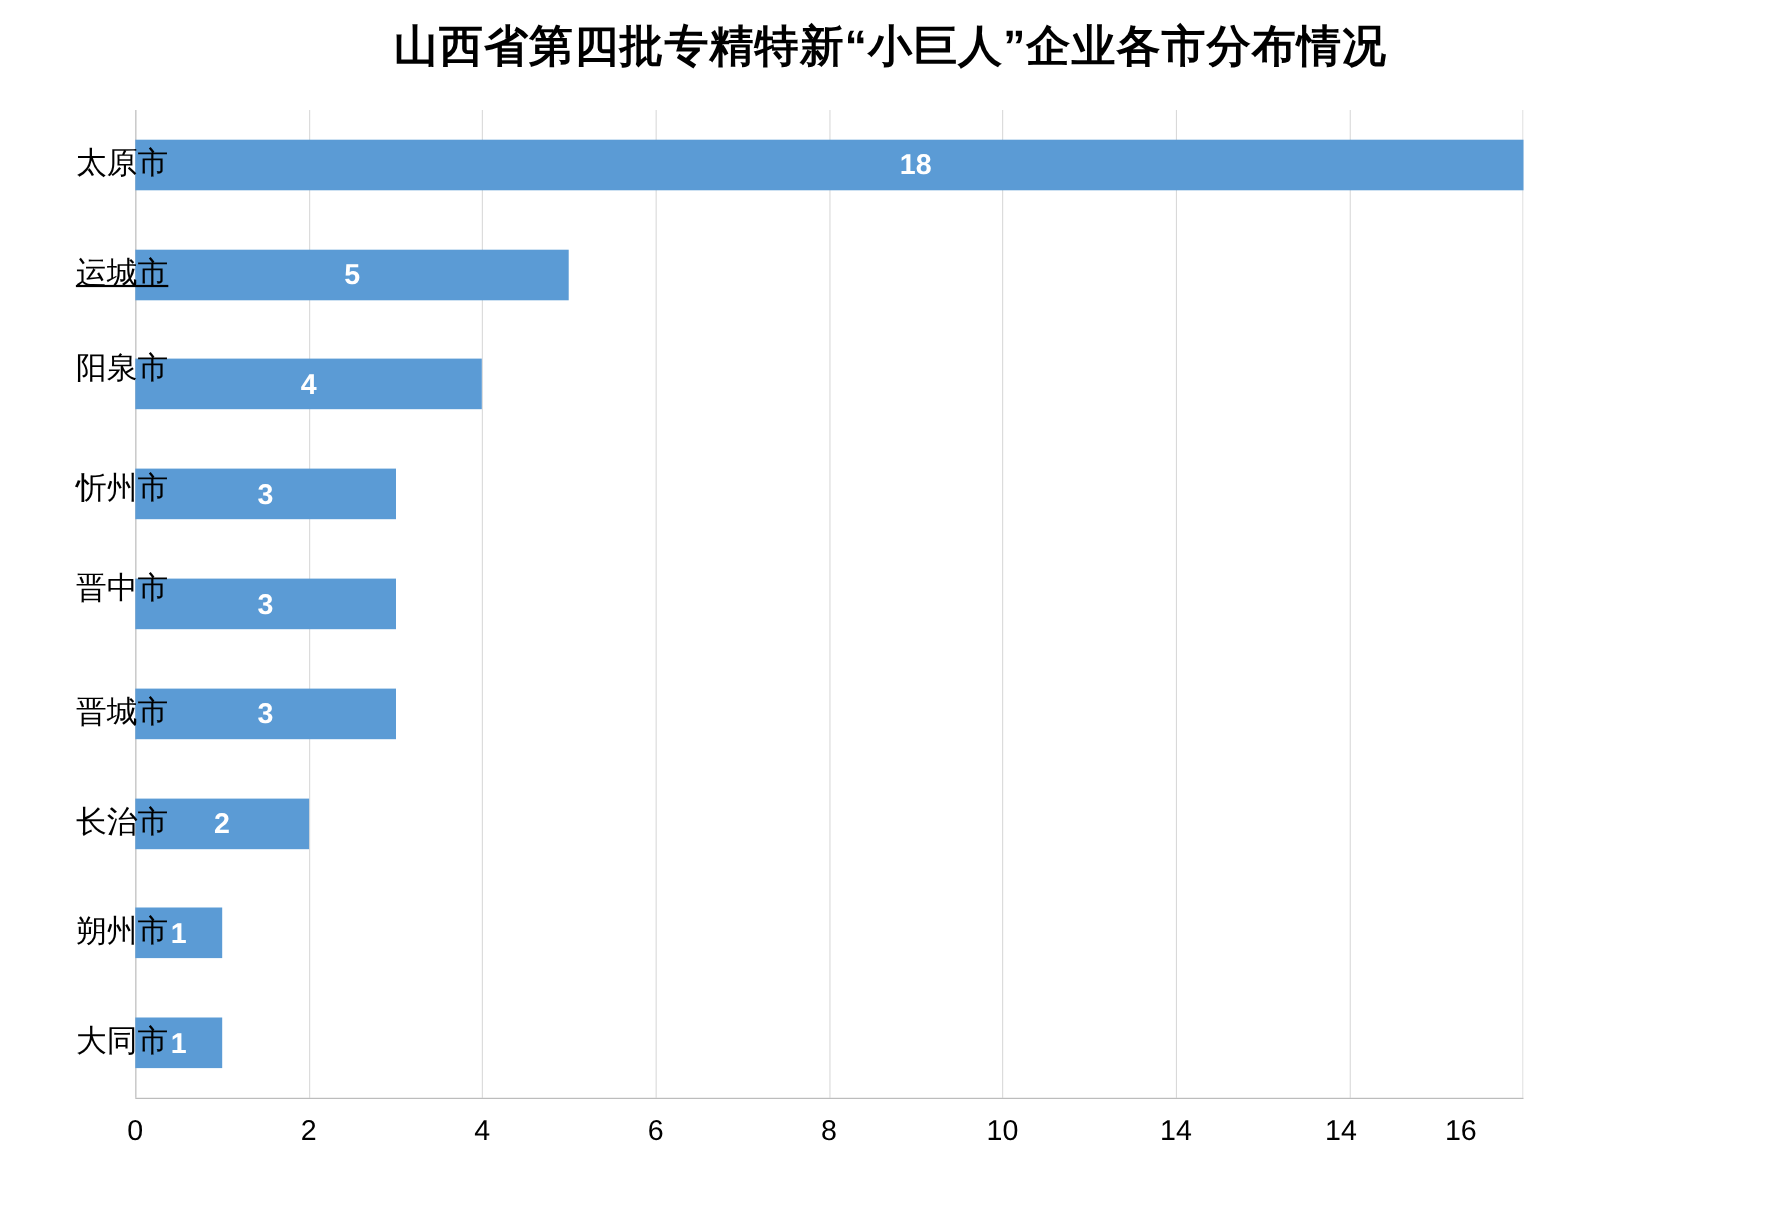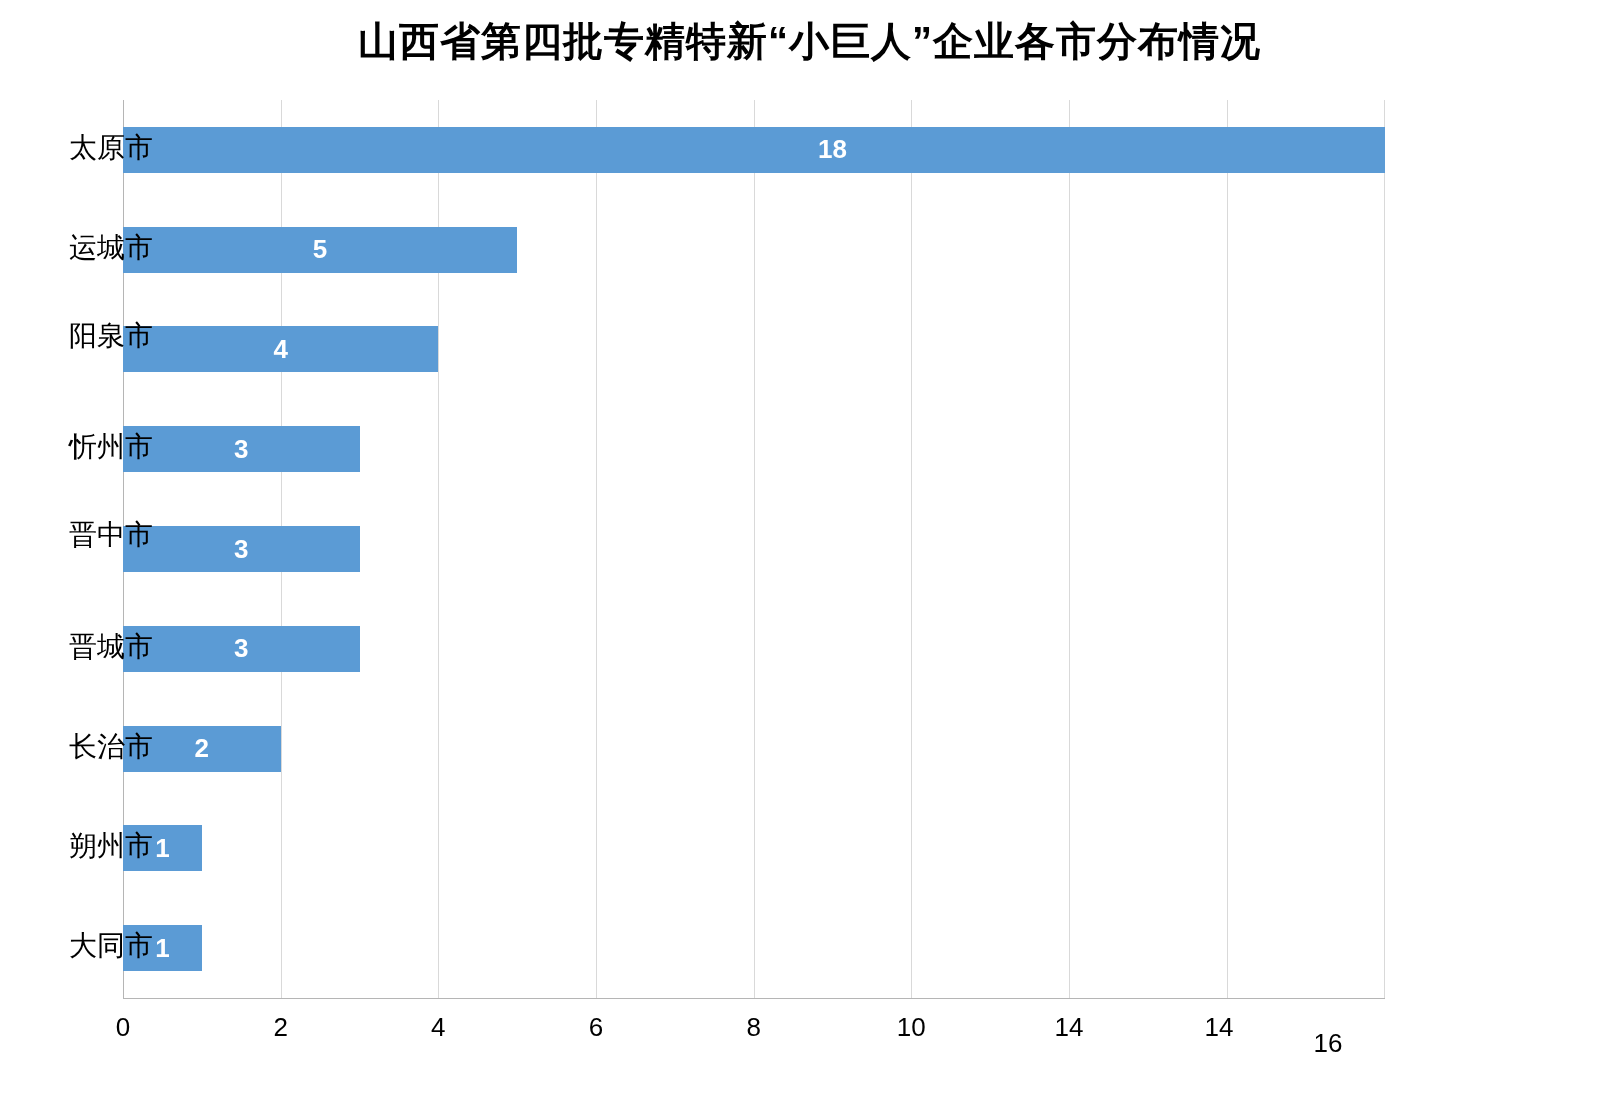--- a/index.html
+++ b/index.html
@@ -184,36 +184,36 @@
           <div class="bar" style="width: 78.8333px; background: rgb(91, 155, 213);"></div>
           <div class="bar-label" style="left: 0px; width: 78.8333px;">1</div>
         </div>
       </div>
   </div>
 
   <div id="bottom-axis"></div>
 
   <div id="y-labels">
       <div class="cat-label" style="top: 33.8889px;">太原市</div>
-      <div class="cat-label" style="top: 133.667px;">运城市</div>
+      <div class="cat-label" style="top: 133.667px; text-decoration: underline;">运城市</div>
       <div class="cat-label" style="top: 224px; font-family: Liberation Mono, monospace;">阳泉市</div>
-      <div class="cat-label" style="top: 333.222px;">忻州市</div>
+      <div class="cat-label" style="top: 333.222px; font-family: Liberation Mono, monospace;">忻州市</div>
       <div class="cat-label" style="top: 421px;">晋中市</div>
       <div class="cat-label" style="top: 532.778px;">晋城市</div>
       <div class="cat-label" style="top: 632.556px;">长治市</div>
       <div class="cat-label" style="top: 732.333px;">朔州市</div>
       <div class="cat-label" style="top: 832.111px;">大同市</div>
     </div>
 
   <div id="x-labels">
       <div class="x-tick" style="left: 123px;">0</div>
       <div class="x-tick" style="left: 280.667px;">2</div>
       <div class="x-tick" style="left: 438.333px;">4</div>
       <div class="x-tick" style="left: 596px;">6</div>
       <div class="x-tick" style="left: 753.667px;">8</div>
       <div class="x-tick" style="left: 911.333px;">10</div>
       <div class="x-tick" style="left: 1069px;">14</div>
       <div class="x-tick" style="left: 1219px;">14</div>
-      <div class="x-tick" style="left: 1328px; margin-top: 16px;">16</div>
+      <div class="x-tick" style="left: 1328px;">16</div>
       <div class="x-tick" style="left: 1542px;">18</div>
     </div>
 
 </div>
 
 </body></html>

